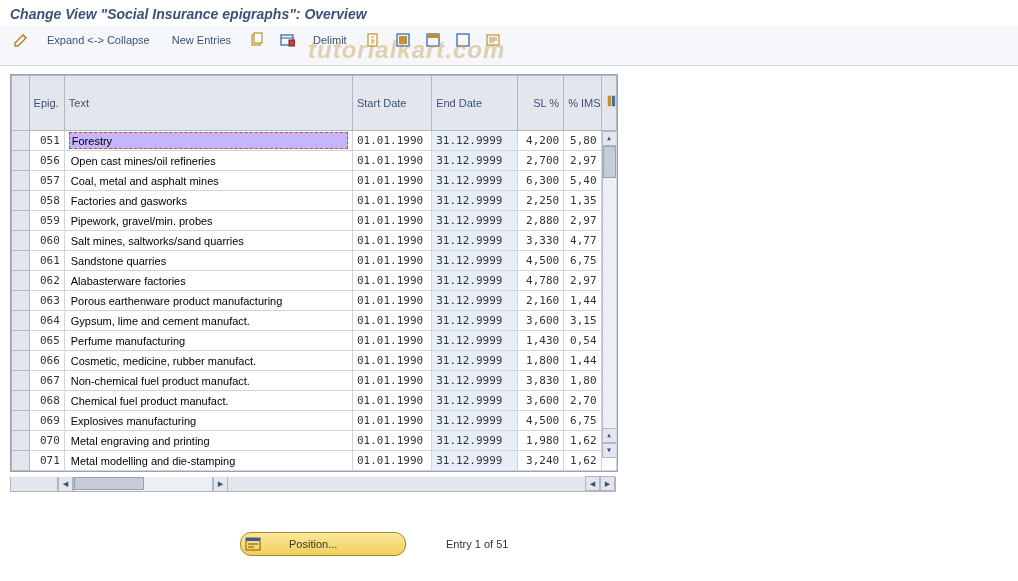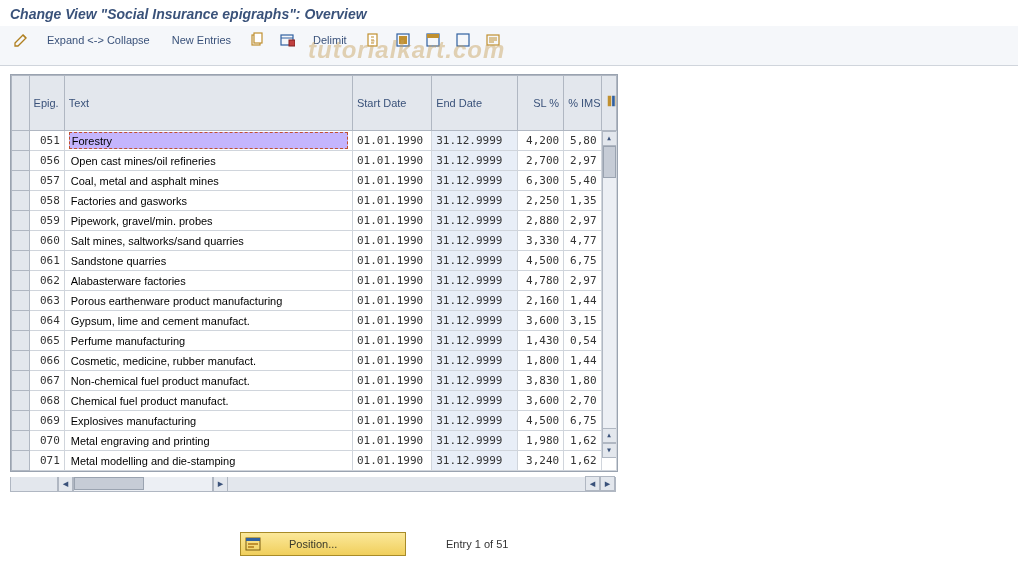--- a/index.html
+++ b/index.html
@@ -151,21 +151,21 @@
     align-items: center;
     gap: 40px;
     margin: 40px 0 0 240px;
   }
   .pos-btn {
     display:flex; align-items:center;
     height: 22px;
     padding: 0 20px 0 4px;
     background: linear-gradient(#fbe89a,#f0cf5c);
     border: 1px solid #a88b28;
-    border-radius: 0;
+    border-radius: 11px;
     cursor: pointer;
     color: #3a3a2a;
     gap: 28px;
     min-width: 140px;
     justify-content: flex-start;
     position: relative;
   }
   .pos-btn svg { width:16px; height:16px; }
   .entry-text { color:#333; }
 

